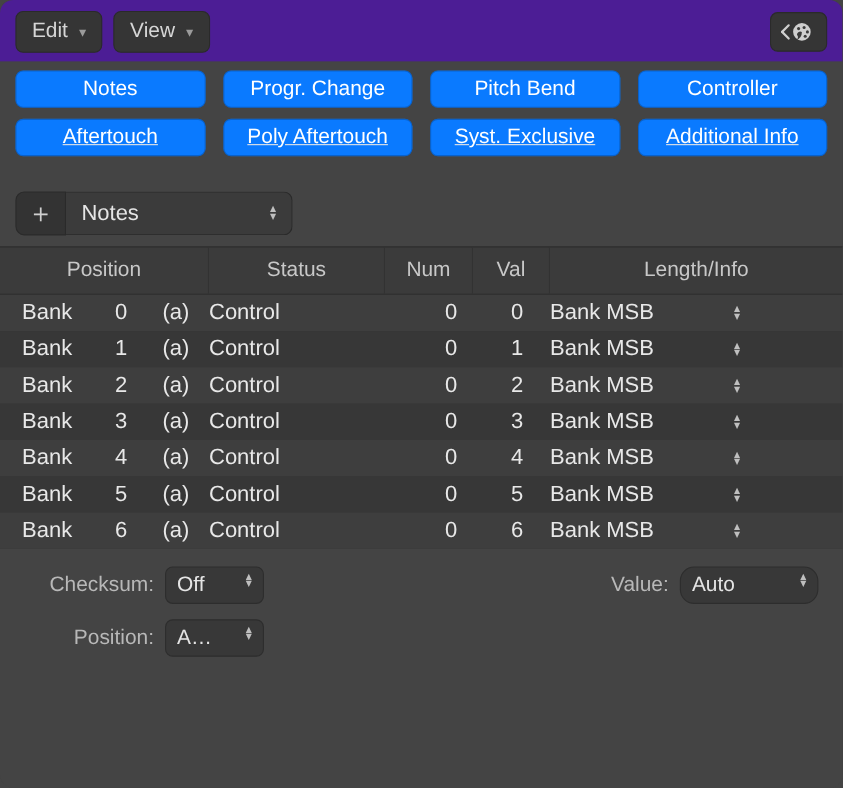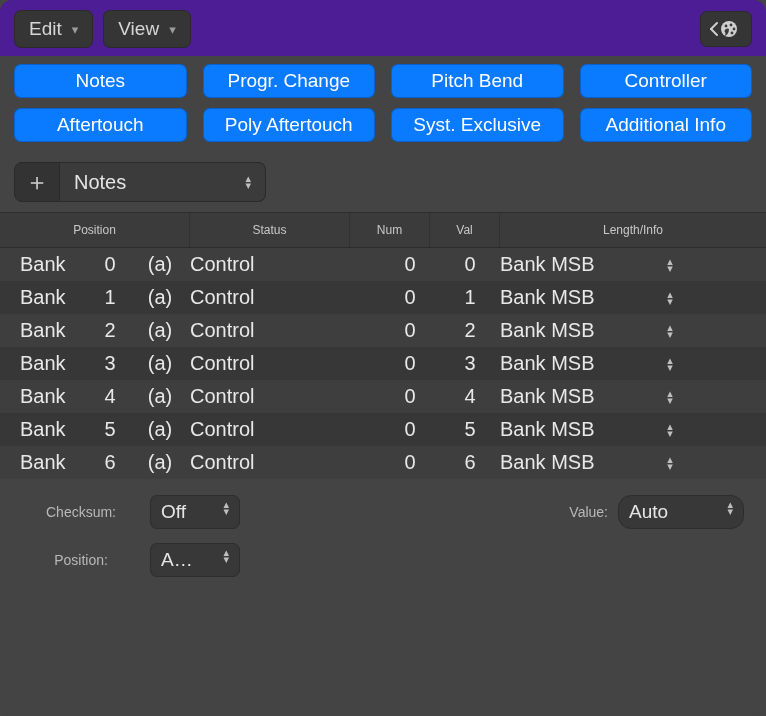--- a/index.html
+++ b/index.html
@@ -7,47 +7,47 @@
   body { display: flex; flex-direction: column; border-radius: 12px; }
 
   .toolbar { display: flex; align-items: center; padding: 10px 14px 8px 14px; gap: 10px; background: #4c1d95; }
   .menu-btn { display: flex; align-items: center; gap: 8px; background: #353535; border: 1px solid #2a2a2a; border-radius: 7px; padding: 7px 14px; font-size: 19px; color: #d6d6d6; cursor: pointer; }
   .menu-btn .chev { font-size: 13px; color: #9b9b9b; margin-left: 2px; }
   .spacer { flex: 1; }
   .palette-btn { display: flex; align-items: center; justify-content: center; background: #353535; border: 1px solid #2a2a2a; border-radius: 7px; padding: 6px 10px 6px 6px; cursor: pointer; }
 
   .pill-area { padding: 8px 14px 16px 14px; background: #444444; }
   .pill-row { display: flex; gap: 16px; margin-bottom: 10px; }
-  .pill-row:last-child { margin-bottom: 0; }
+  .pill-row:last-child { margin-bottom: 12px; text-decoration: underline; }
   .pill { flex: 1; text-align: center; background: #0a7aff; color: #fff; font-size: 19px; padding: 6px 10px; border-radius: 7px; cursor: pointer; box-shadow: inset 0 0 0 1px rgba(0,0,0,.2); }
 
   .add-bar { display: flex; align-items: center; gap: 0; padding: 4px 0 10px 14px; background: #444444; }
   .add-btn { width: 46px; height: 40px; display: flex; align-items: center; justify-content: center; background: #333333; border: 1px solid #2a2a2a; border-radius: 8px 0 0 8px; font-size: 24px; color: #cfcfcf; cursor: pointer; }
   .type-select { width: 206px; height: 40px; display: flex; align-items: center; justify-content: space-between; padding: 0 14px; border: 1px solid #2a2a2a; border-left: none; border-radius: 0 8px 8px 0; font-size: 20px; color: #e5e5e5; background: #3b3b3b; cursor: pointer; }
   .updown { font-size: 11px; color: #bfbfbf; line-height: 7px; text-align: center; }
   .updown span { display: block; }
 
   .table-wrap { background: #3a3a3a; }
   .thead { display: grid; grid-template-columns: 190px 160px 80px 70px 1fr; border-top: 1px solid #2d2d2d; border-bottom: 1px solid #2d2d2d; background: #3b3b3b; }
-  .th { padding: 10px 8px; font-size: 12px; color: #c8c8c8; text-align: center; border-right: 1px solid #323232; cursor: pointer; }
+  .th { padding: 10px 8px; font-size: 19px; color: #c8c8c8; text-align: center; border-right: 1px solid #323232; cursor: pointer; }
   .th:first-child { text-align: center; }
   .th:last-child { border-right: none; }
 
   .tbody .tr { display: grid; grid-template-columns: 70px 40px 60px 190px 60px 60px 150px 40px; align-items: center; padding: 5px 10px 5px 20px; font-size: 20px; color: #e8e8e8; }
   .tbody .tr:nth-child(odd) { background: #3e3e3e; }
   .tbody .tr:nth-child(even) { background: #373737; }
   .cell { white-space: nowrap; }
   .cell.idx { text-align: center; }
   .cell.a { text-align: center; }
   .cell.num, .cell.val { text-align: center; }
   .cell.stepper { color: #cfcfcf; cursor: pointer; text-align: center; }
 
   .footer { background: #444444; padding: 16px 22px 18px 22px; flex: 1; }
   .frow { display: flex; align-items: center; gap: 10px; margin-bottom: 14px; }
-  .flabel { width: 118px; text-align: center; font-size: 14px; color: #b8b8b8; }
+  .flabel { width: 118px; text-align: right; font-size: 19px; color: #b8b8b8; }
   .fselect { display: flex; align-items: flex-start; justify-content: space-between; background: #383838; border: 1px solid #2d2d2d; border-radius: 7px; padding: 5px 10px; font-size: 19px; color: #e5e5e5; min-width: 90px; cursor: pointer; }
   .fselect.wide { min-width: 126px; border-radius: 13px; }
 </style>
 </head>
 <body>
 
 <div class="toolbar">
   <div class="menu-btn">
     <span>Edit</span>
     <span class="chev">▾</span>

